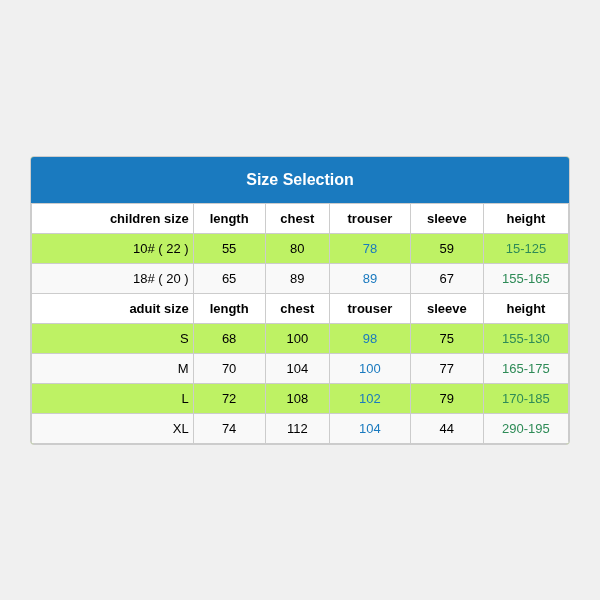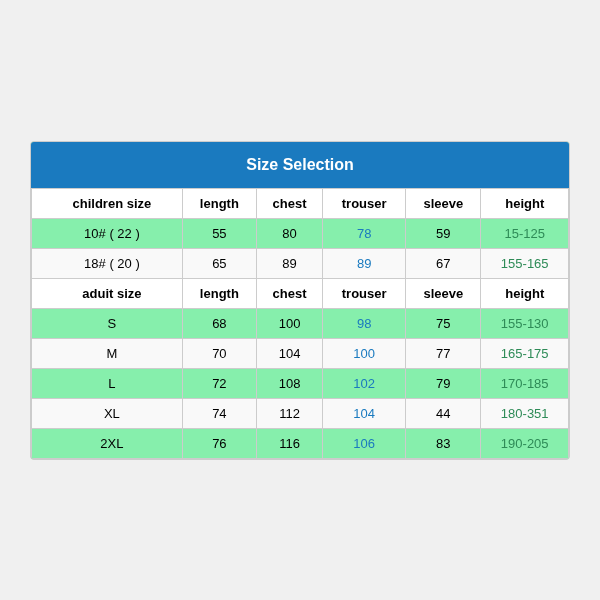--- a/index.html
+++ b/index.html
@@ -6,21 +6,21 @@
     body {
       width: 600px;
       height: 600px;
       background: #f0f0f0;
       display: flex;
       align-items: center;
       justify-content: center;
       font-family: Arial, sans-serif;
     }
     .card {
-      background: #86efac;
+      background: #bef264;
       width: 540px;
       border: 1px solid #ccc;
       border-radius: 4px;
       overflow: hidden;
     }
     .title-bar {
       background: #1a7abf;
       color: #fff;
       text-align: center;
       padding: 14px 10px;
@@ -36,22 +36,22 @@
       border: 1px solid #ccc;
       text-align: center;
       padding: 7px 4px;
     }
     .section-header td {
       font-weight: bold;
       background: #fff;
       color: #000;
     }
     .col-size {
-      text-align: center;
-      padding-left: 14px;
+      text-align: right;
+      padding-left: 24px;
     }
     .col-blue {
       color: #1a7abf;
       margin-top: 19px;
     }
     .col-green {
       color: #2e8b57;
     }
     tr:nth-child(even) td {
       background: #f9f9f9;
@@ -130,25 +130,17 @@
       <td class="col-blue">102</td>
       <td>79</td>
       <td class="col-green">170-185</td>
     </tr>
         <tr>
       <td class="col-size">XL</td>
       <td>74</td>
       <td>112</td>
       <td class="col-blue">104</td>
       <td>44</td>
-      <td class="col-green">180-351</td>
-    </tr>
-        <tr>
-      <td class="col-size">2XL</td>
-      <td>76</td>
-      <td>116</td>
-      <td class="col-blue">106</td>
-      <td>83</td>
-      <td class="col-green">190-205</td>
+      <td class="col-green">290-195</td>
     </tr>
       </tbody>
   </table>
 </div>
 
 </body></html>

